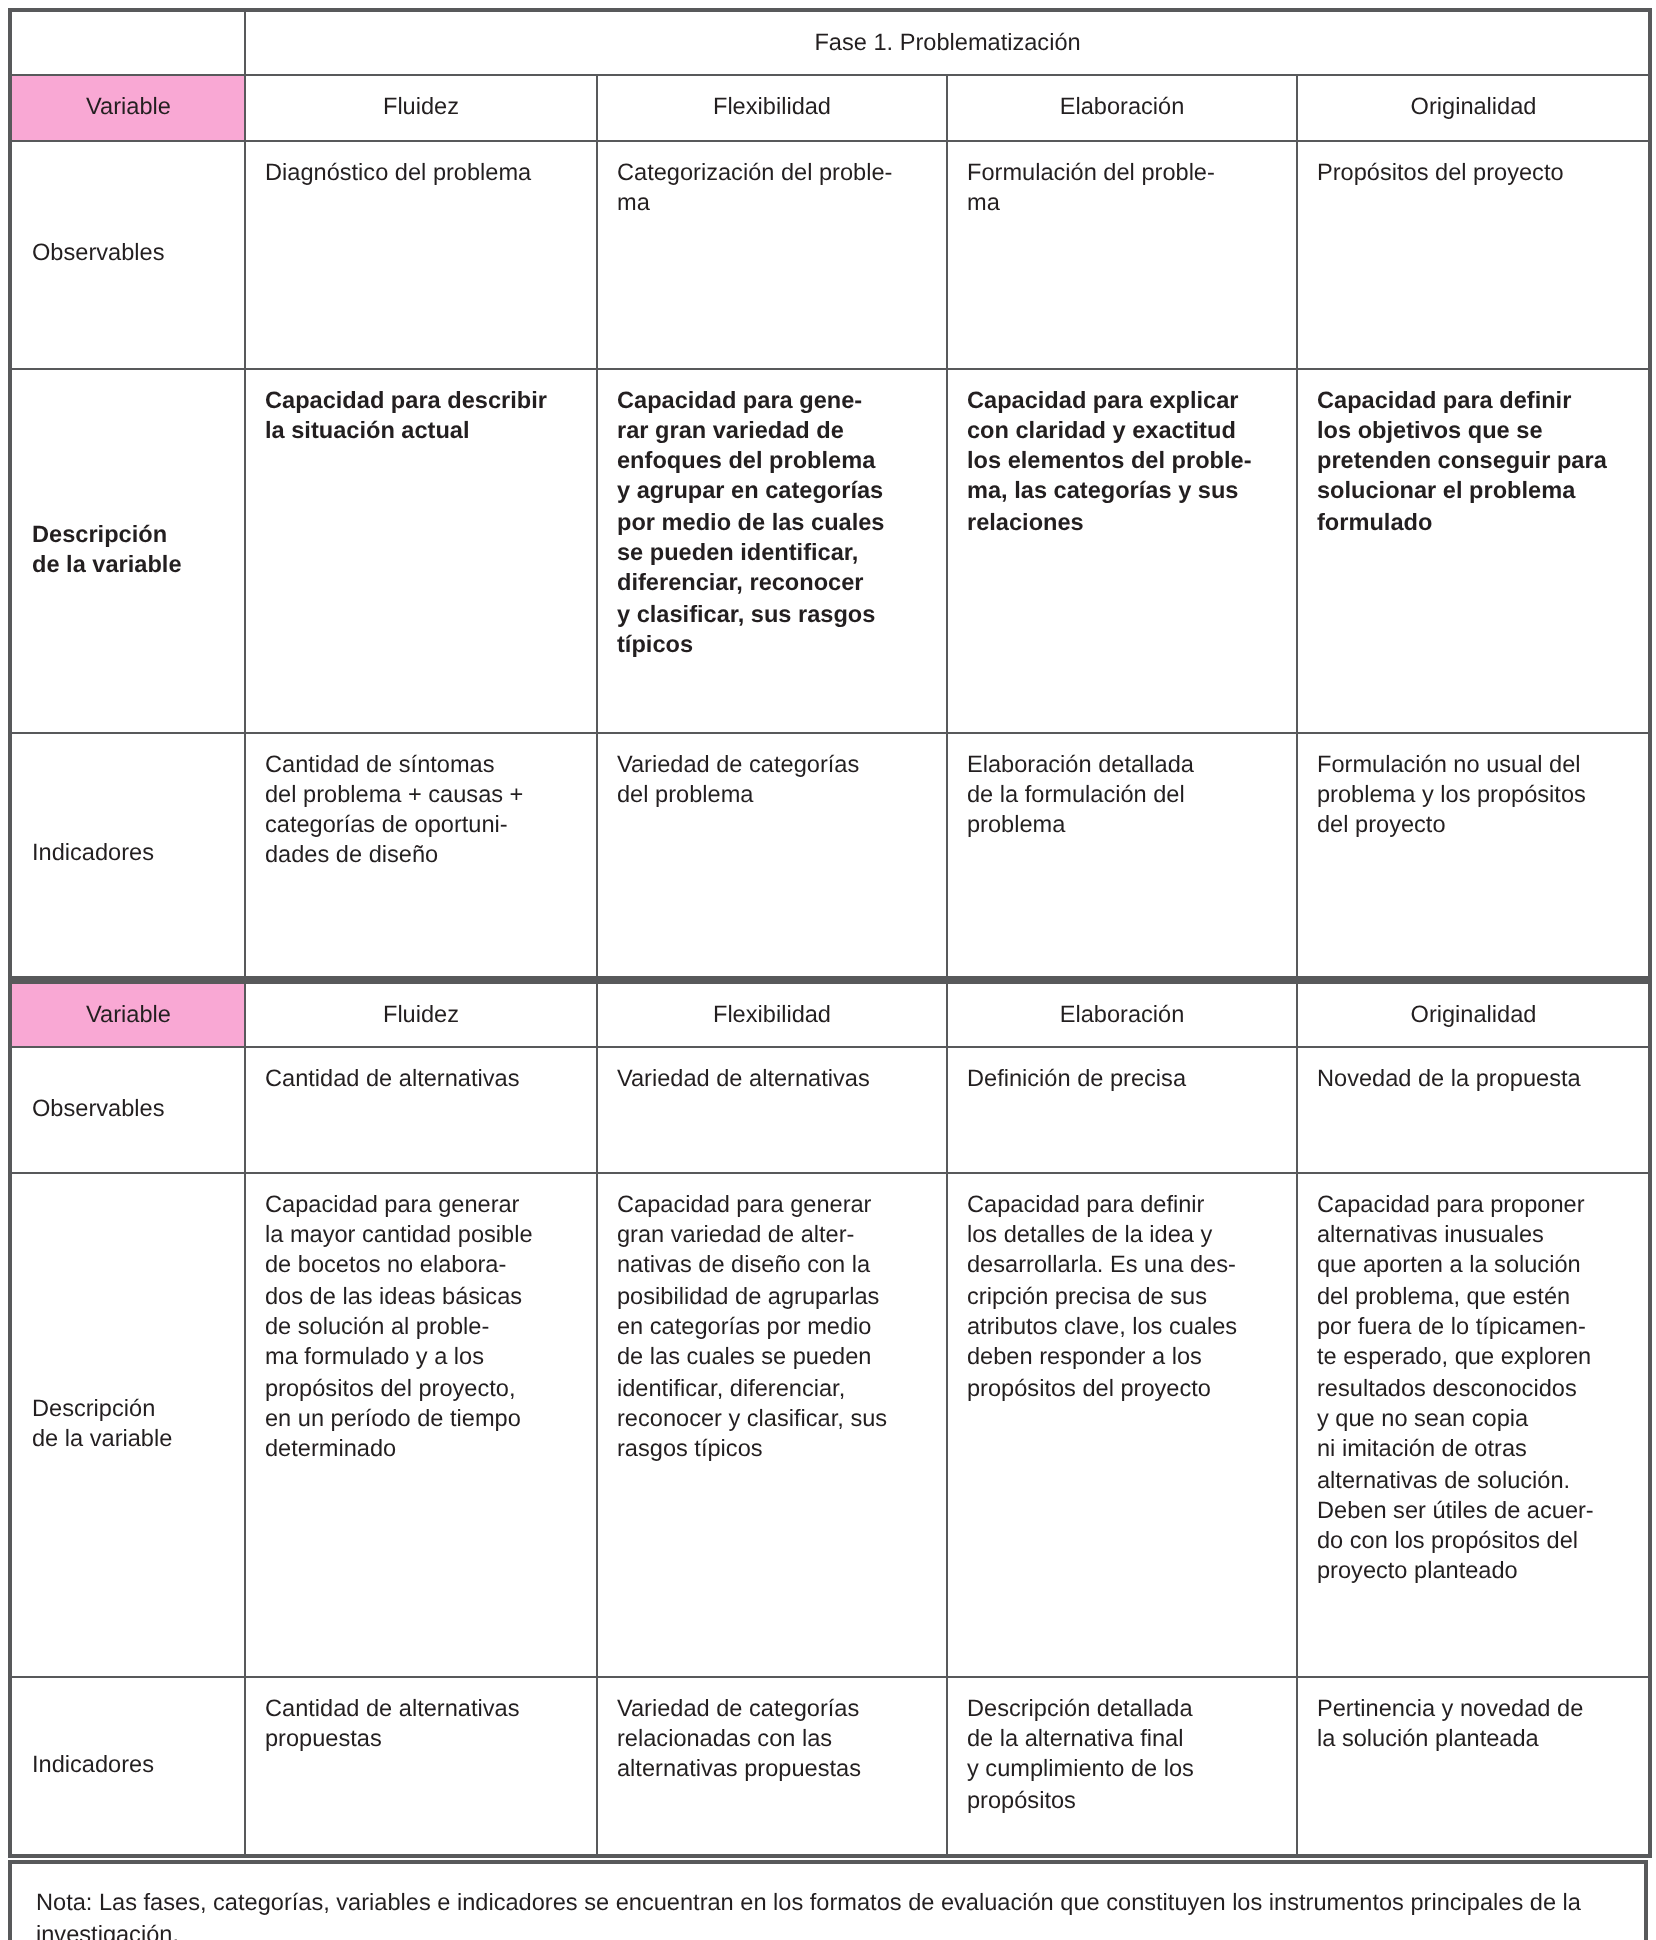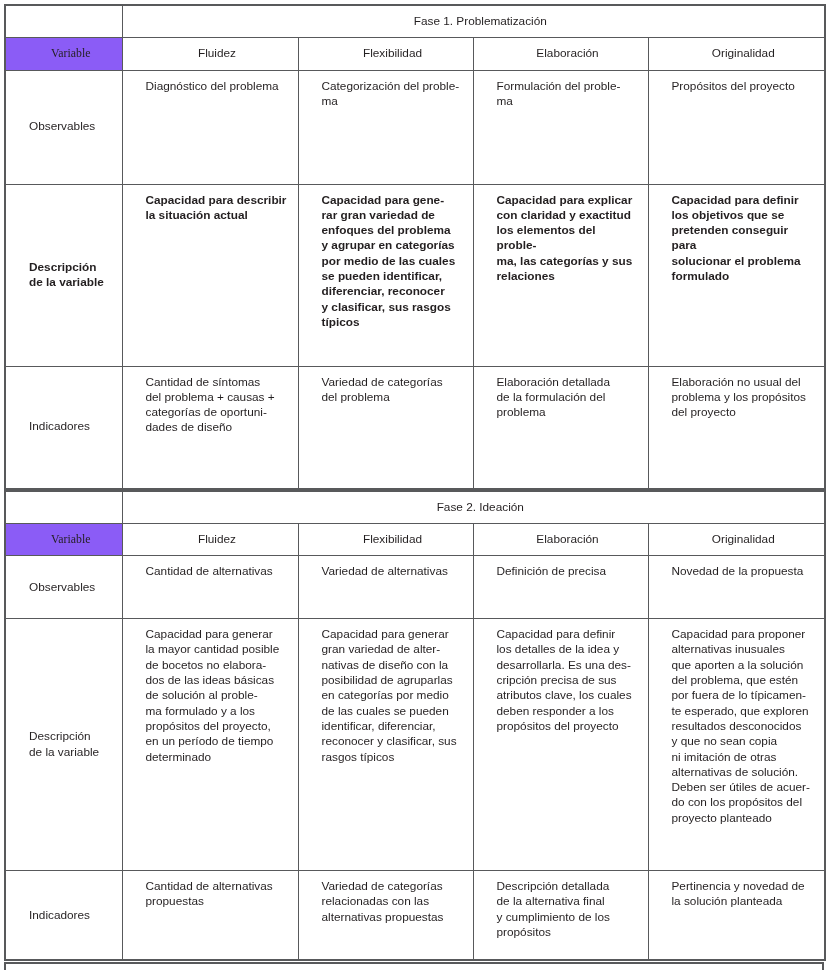--- a/index.html
+++ b/index.html
@@ -25,21 +25,21 @@
 
   table.matrix {
     border-collapse: collapse;
     table-layout: fixed;
     width: 820px;
     border: 2px solid #58595b;
   }
   table.matrix td, table.matrix th {
     border: 1px solid #58595b;
     vertical-align: top;
-    padding: 8px 9px 8px 23px;
+    padding: 8px 9px 8px 10px;
     font-weight: normal;
     font-size: 11.8px;
     line-height: 15.3px;
     background: #ffffff;
     text-align: left;
   }
 
   
   .phase-corner {
     background: #a7a9ac;
@@ -58,22 +58,21 @@
   
   .col-head {
     background: #cfd0d2;
     text-align: center !important;
     vertical-align: middle !important;
     font-weight: bold;
     font-size: 12.3px;
     padding: 8px 6px 8px 6px;
   }
   .col-head.variable-head {
-    background: #8b5cf6;
-    font-family: Liberation Serif, serif;
+    background: #f9a8d4;
   }
 
   
   .row-label {
     background: #e6e6e4;
     text-align: center;
     vertical-align: middle !important;
     font-weight: bold;
     font-size: 12.1px;
     line-height: 15.5px;
@@ -174,42 +173,38 @@
         <td class="row-label cell-text">Indicadores</td>
         <td class="cell-text">Cantidad de síntomas
 del problema + causas +
 categorías de oportuni-
 dades de diseño</td>
         <td class="cell-text">Variedad de categorías
 del problema</td>
         <td class="cell-text">Elaboración detallada
 de la formulación del
 problema</td>
-        <td class="cell-text">Elaboración no usual del
+        <td class="cell-text">Formulación no usual del
 problema y los propósitos
 del proyecto</td>
       </tr>
     </tbody>
   </table>
 
   <div class="spacer"></div>
 
   <table class="matrix">
     <colgroup>
       <col style="width:117px">
       <col style="width:176px">
       <col style="width:175px">
       <col style="width:175px">
       <col style="width:177px">
     </colgroup>
     <tbody>
-      <tr>
-        <td class="phase-corner"></td>
-        <td class="phase-title" colspan="4">Fase 2. Ideación</td>
-      </tr>
       <tr>
         <td class="col-head variable-head">Variable</td>
         <td class="col-head">Fluidez</td>
         <td class="col-head">Flexibilidad</td>
         <td class="col-head">Elaboración</td>
         <td class="col-head">Originalidad</td>
       </tr>
 
       <tr class="r-observ-2">
         <td class="row-label cell-text">Observables</td>

